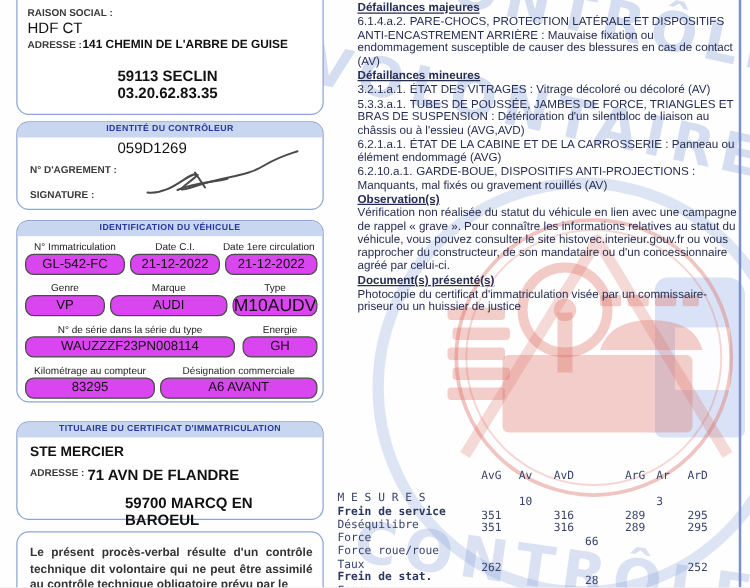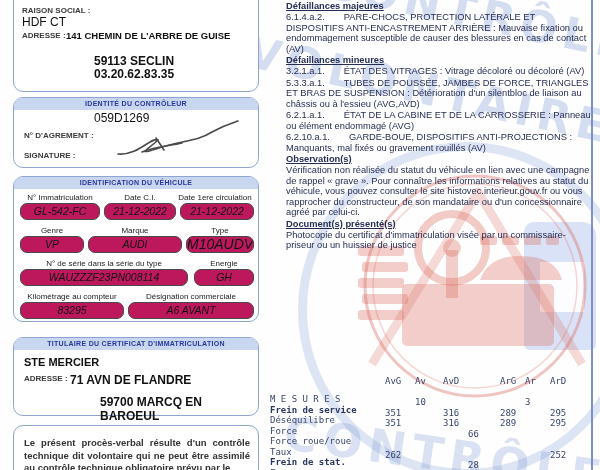--- a/index.html
+++ b/index.html
@@ -24,29 +24,29 @@
   .val-lg{position:absolute;font-size:12px;color:#111;}
   .val-md{position:absolute;font-size:12px;color:#111;font-weight:bold;}
   .box-company{top:-16px;height:108px;}
   .box-controller{top:97px;height:71px;}
   .box-vehicle{top:176px;height:146px;}
   .box-holder{top:337px;height:79px;}
   .box-notice{top:425px;height:60px;}
   .notice-text{position:absolute;left:10px;top:11px;width:226px;font-size:9.5px;line-height:12.6px;
                color:#333;text-align:justify;font-weight:bold;}
   
-  .vf{position:absolute;box-sizing:border-box;border:1.3px solid #4a4a4a;border-radius:7px;background:#be185d;
-      font-size:10.5px;color:#111;text-align:center;height:17px;line-height:15px;overflow:hidden;font-style:italic;}
+  .vf{position:absolute;box-sizing:border-box;border:1.3px solid #4a4a4a;border-radius:7px;background:#d946ef;
+      font-size:10.5px;color:#111;text-align:center;height:17px;line-height:15px;overflow:hidden;}
   .vl{position:absolute;font-size:8px;color:#222;text-align:center;}
   .vf.small{font-size:14px;}
   
   .rpanel{position:absolute;left:286px;top:0;width:306px;z-index:1;color:#262d52;}
   .rpanel p{margin:0 0 1px 0;font-size:9.3px;line-height:10.5px;}
   .dhead{font-size:9.3px;line-height:11px;font-weight:bold;text-decoration:underline;margin:1px 0 0 0;}
-  .code{margin-right:19px;}
+  .code{margin-right:3px;}
   .rborder{position:absolute;left:591px;top:0;bottom:0;width:2px;background:#7b90cc;z-index:3;}
   
   .mesures{position:absolute;left:268px;top:376px;width:326px;z-index:1;
            font-family:"DejaVu Sans Mono",monospace;font-size:9px;color:#39446b;}
   .mrow{position:relative;height:10.5px;}
   .mrow span{position:absolute;top:0;white-space:nowrap;}
   .bold{font-weight:bold;color:#2c3660;}
   .cl{left:2px;margin-top:18px;} .cavg{left:117px;} .cav{left:147px;text-align:center;} .cavd{left:175px;text-align:center;}
   .cmid{left:200px;} .carg{left:232px;} .car{left:257px;} .card{left:282px;}
 </style>

